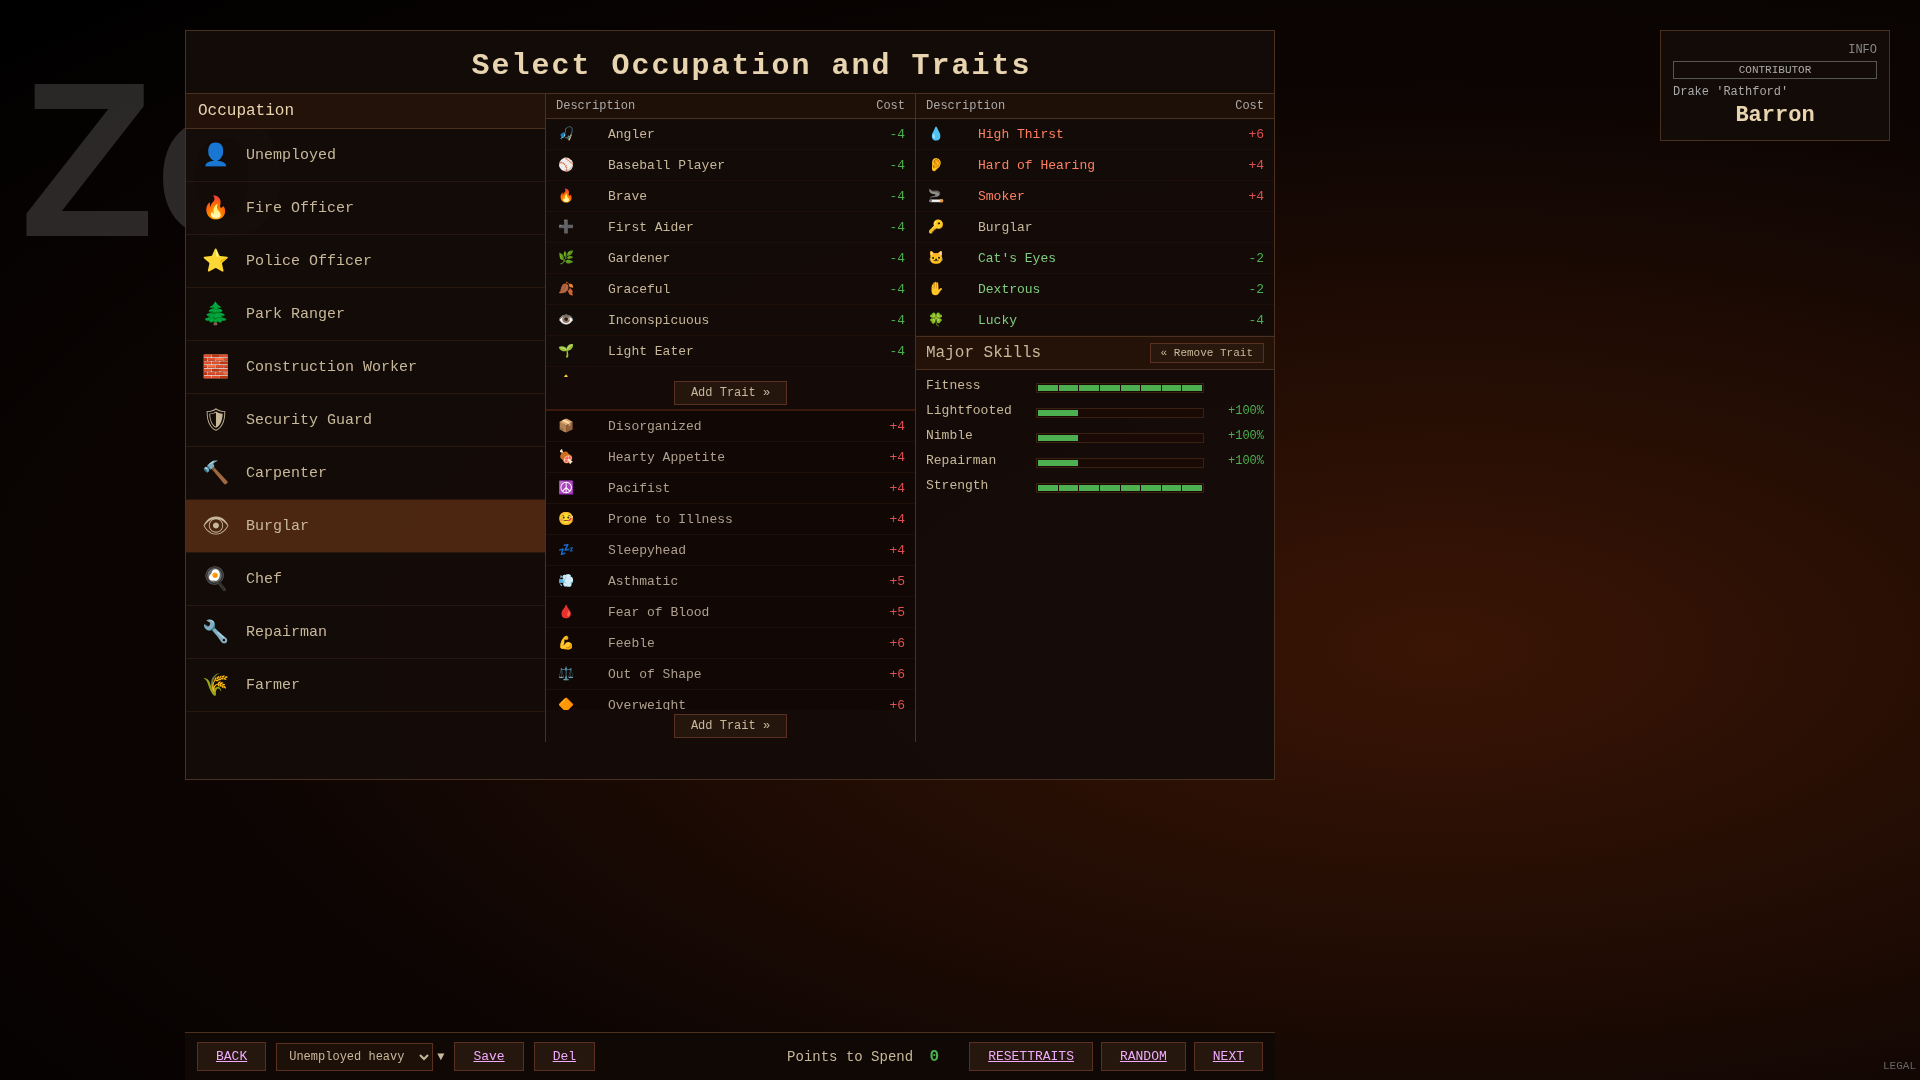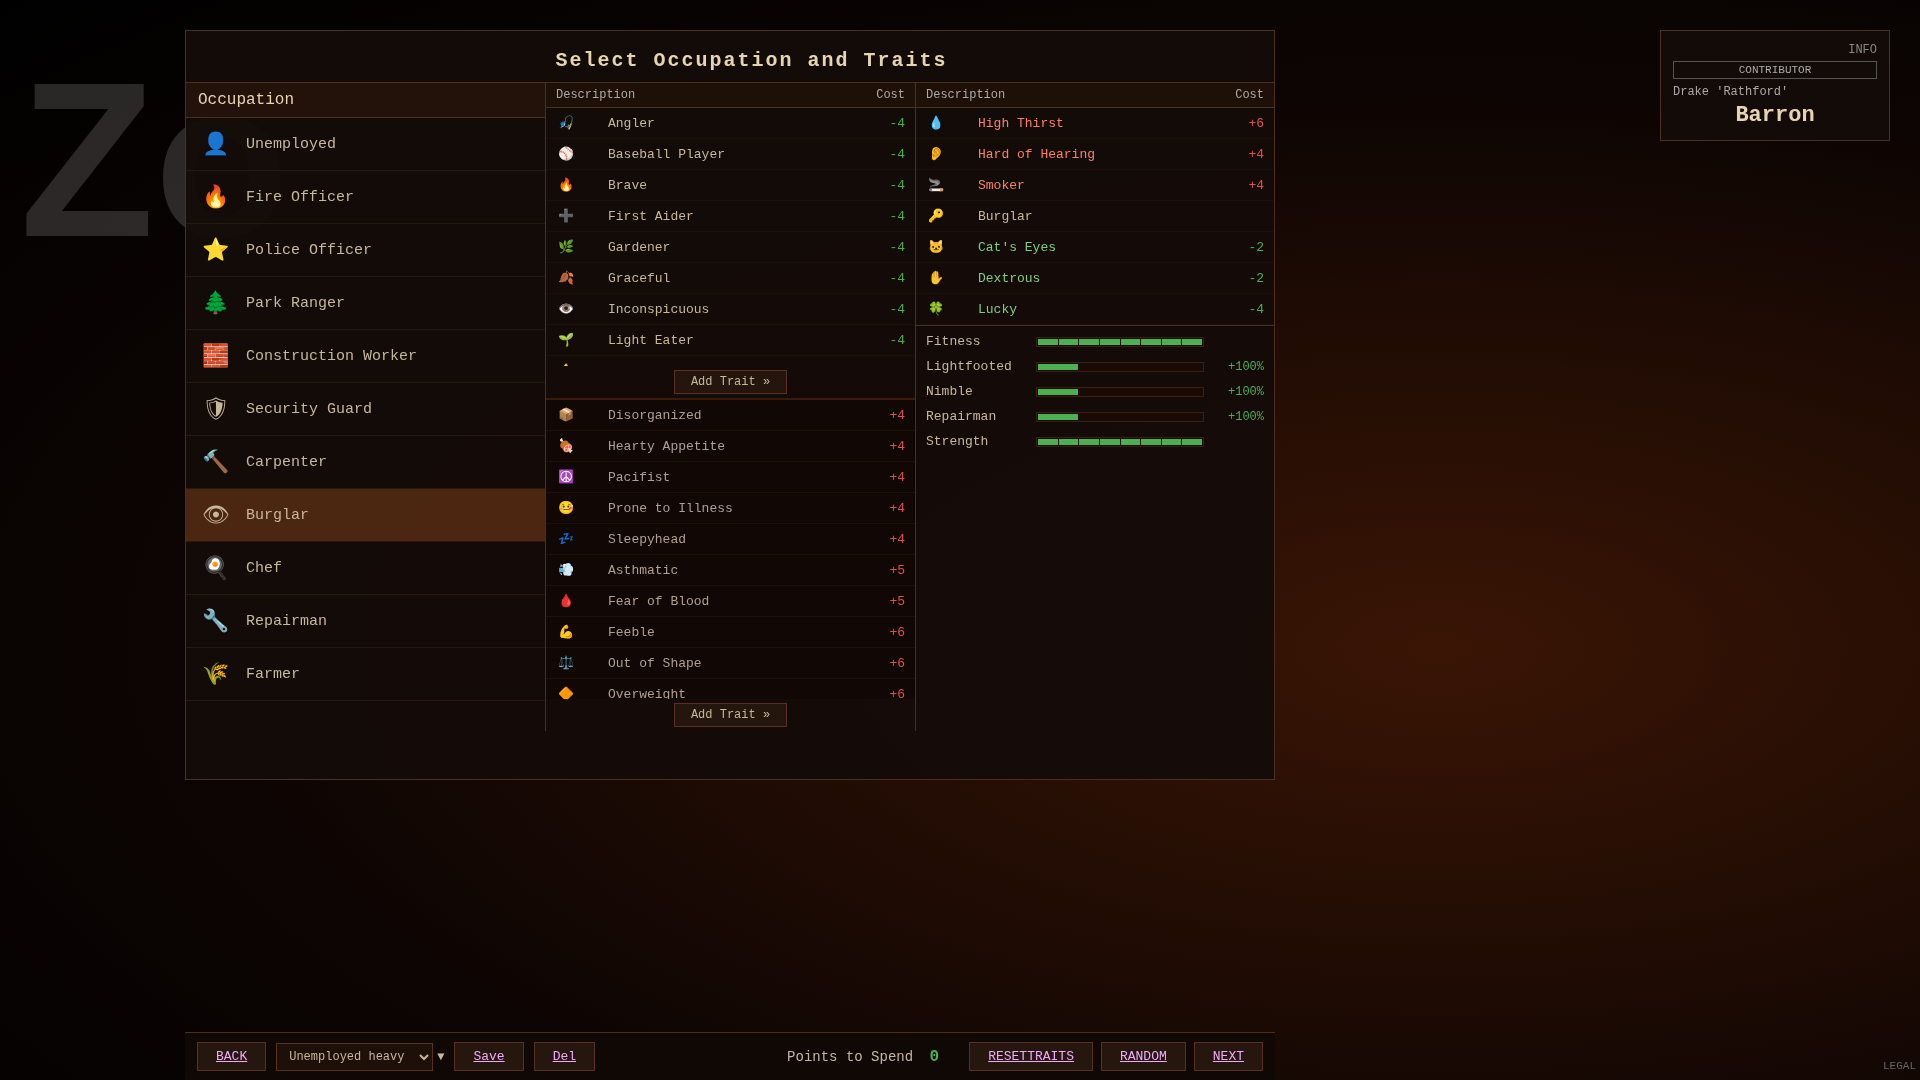--- a/index.html
+++ b/index.html
@@ -49,21 +49,21 @@
       z-index: 2;
     }
 
     
     .title-bar {
       text-align: center;
       padding: 18px 0 10px;
       border-bottom: 1px solid #4a3020;
     }
     .title-bar h1 {
-      font-size: 20px;
+      font-size: 30px;
       color: #e8d5b0;
       letter-spacing: 2px;
       font-family: 'Courier New', monospace;
       margin-left: 43px;
     }
 
     
     .content-area {
       display: flex;
       height: calc(100% - 100px);
@@ -231,21 +231,21 @@
       color: #c8b89a;
       font-size: 11px;
       cursor: pointer;
       font-family: 'Courier New', monospace;
     }
     .skills-list {
       padding: 8px 10px;
     }
     .skill-item {
       display: flex;
-      align-items: center;
+      align-items: flex-end;
       margin-bottom: 10px;
     }
     .skill-name {
       width: 110px;
       font-size: 13px;
       color: #c8b89a;
     }
     .skill-bar {
       flex: 1;
       height: 10px;
@@ -602,20 +602,24 @@
     <div class="trait-cost" style="color:#4caf50">-2</div>
   </div>
           <div class="chosen-trait-item">
     <div class="trait-icon">🍀</div>
     <div class="trait-name" style="color:#80cc80">Lucky</div>
     <div class="trait-cost" style="color:#4caf50">-4</div>
   </div>
         </div>
 
       <div class="skills-panel">
+        <div class="skills-header-row">
+          <span>Major Skills</span>
+          <button class="remove-trait-btn">« Remove Trait</button>
+        </div>
         <div class="skills-list" id="skills-list">
             <div class="skill-item">
     <div class="skill-name">Fitness</div>
     <div class="skill-bar">
                 <div class="skill-pip filled"></div>
                 <div class="skill-pip filled"></div>
                 <div class="skill-pip filled"></div>
                 <div class="skill-pip filled"></div>
                 <div class="skill-pip filled"></div>
                 <div class="skill-pip filled"></div>

